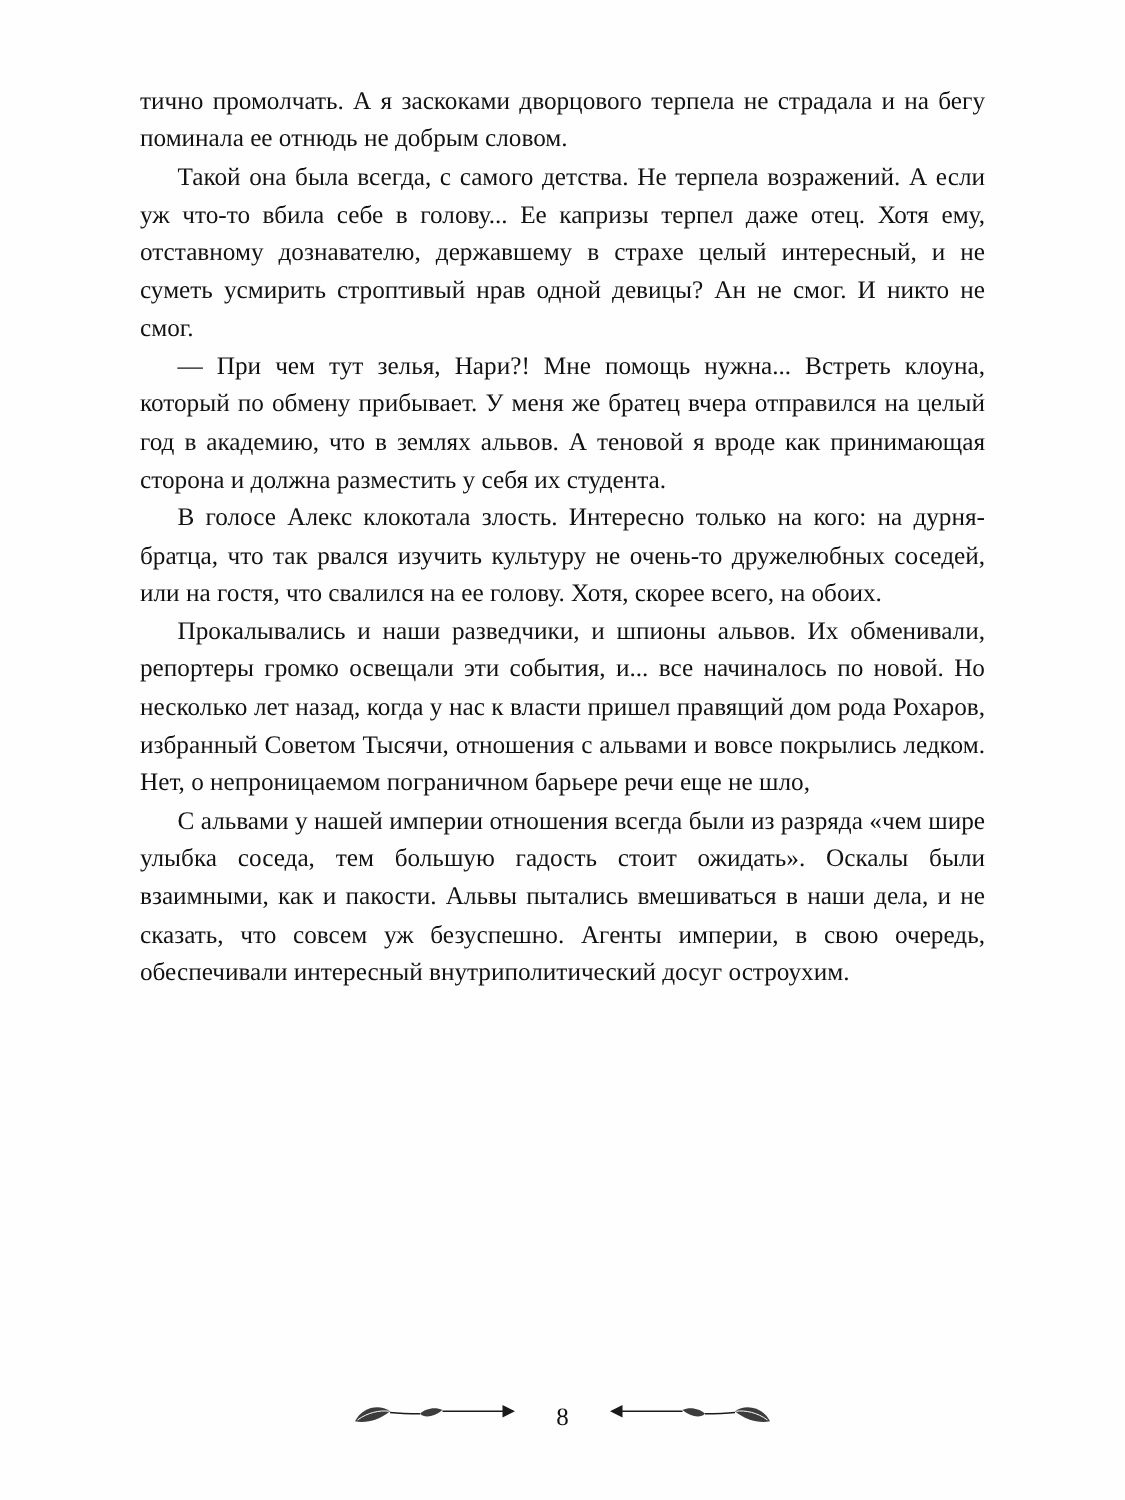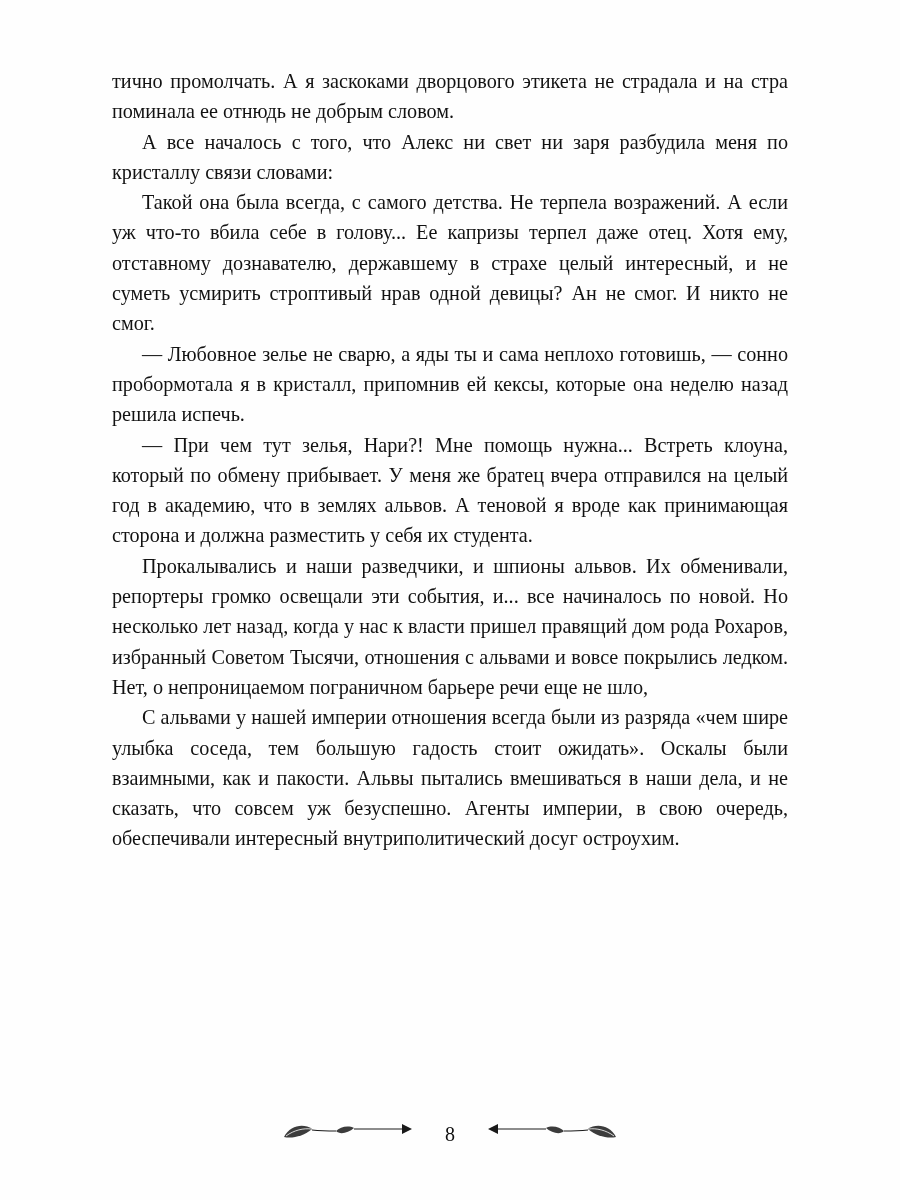--- a/index.html
+++ b/index.html
@@ -65,25 +65,24 @@
   }
   .orn-left { margin-right: 2px; }
   .orn-right { margin-left: 2px; }
 </style>
 </head>
 <body>
 
 <div class="page">
 
   <div class="text-block">
-    <p class="para no-indent">тично промолчать. А я заскоками дворцового этикета не стра­дала и на стра поминала ее отнюдь не добрым словом.</p>
-    <p class="para indent">А все началось с того, что Алекс ни свет ни заря разбудила меня по кристаллу связи словами:</p>
+    <p class="para no-indent">тично промолчать. А я заскоками дворцового терпела не стра­дала и на бегу поминала ее отнюдь не добрым словом.</p>
     <p class="para indent">Такой она была всегда, с самого детства. Не терпела возра­жений. А если уж что-то вбила себе в голову... Ее капризы тер­пел даже отец. Хотя ему, отставному дознавателю, державшему в страхе целый интересный, и не суметь усмирить строптивый нрав одной девицы? Ан не смог. И никто не смог.</p>
-    <p class="para indent">— Любовное зелье не сварю, а яды ты и сама неплохо гото­вишь, — сонно пробормотала я в кристалл, припомнив ей кек­сы, которые она неделю назад решила испечь.</p>
     <p class="para indent">— При чем тут зелья, Нари?! Мне помощь нужна... Встреть клоуна, который по обмену прибывает. У меня же братец вчера отправился на целый год в академию, что в землях альвов. А те­новой я вроде как принимающая сторона и должна разместить у себя их студента.</p>
+    <p class="para indent">В голосе Алекс клокотала злость. Интересно только на кого: на дурня-братца, что так рвался изучить культуру не очень-то дружелюбных соседей, или на гостя, что свалился на ее голову. Хотя, скорее всего, на обоих.</p>
     <p class="para indent">Прокалывались и наши разведчики, и шпионы альвов. Их обменивали, репортеры громко освещали эти события, и... все начиналось по новой. Но несколько лет назад, когда у нас к власти пришел правящий дом рода Рохаров, избранный Со­ветом Тысячи, отношения с альвами и вовсе покрылись ледком. Нет, о непроницаемом пограничном барьере речи еще не шло,</p>
     <p class="para indent">С альвами у нашей империи отношения всегда были из разряда «чем шире улыбка соседа, тем большую гадость стоит ожидать». Оскалы были взаимными, как и пакости. Альвы пы­тались вмешиваться в наши дела, и не сказать, что совсем уж безуспешно. Агенты империи, в свою очередь, обеспечивали интересный внутриполитический досуг остроухим.</p>
   </div>
 
   <div class="footer">
     <span class="orn orn-left">
       <svg width="140" height="26" viewBox="0 0 140 26" xmlns="http://www.w3.org/2000/svg">
         <g fill="none" stroke="#1a1a1a" stroke-width="1.1">
           <path d="M6 18 C 12 6, 26 4, 34 10 C 26 17, 14 20, 6 18 Z" fill="#1a1a1a" stroke="none" opacity="0.85"></path>
           <path d="M8 17 C 16 11, 26 9, 33 10" stroke="#ffffff" stroke-width="0.8"></path>

